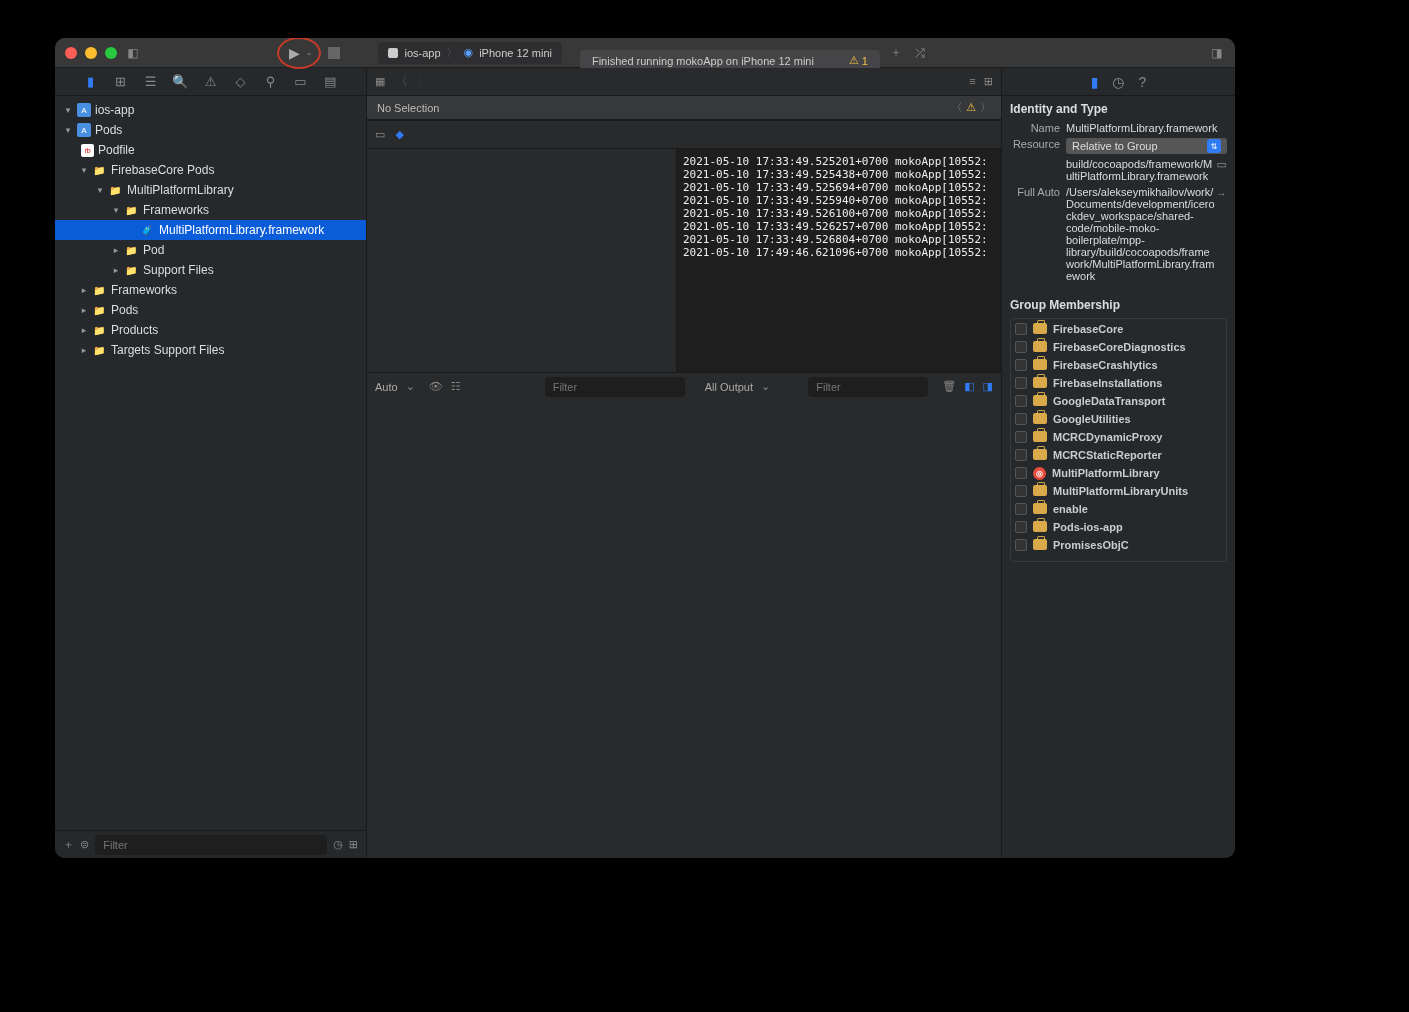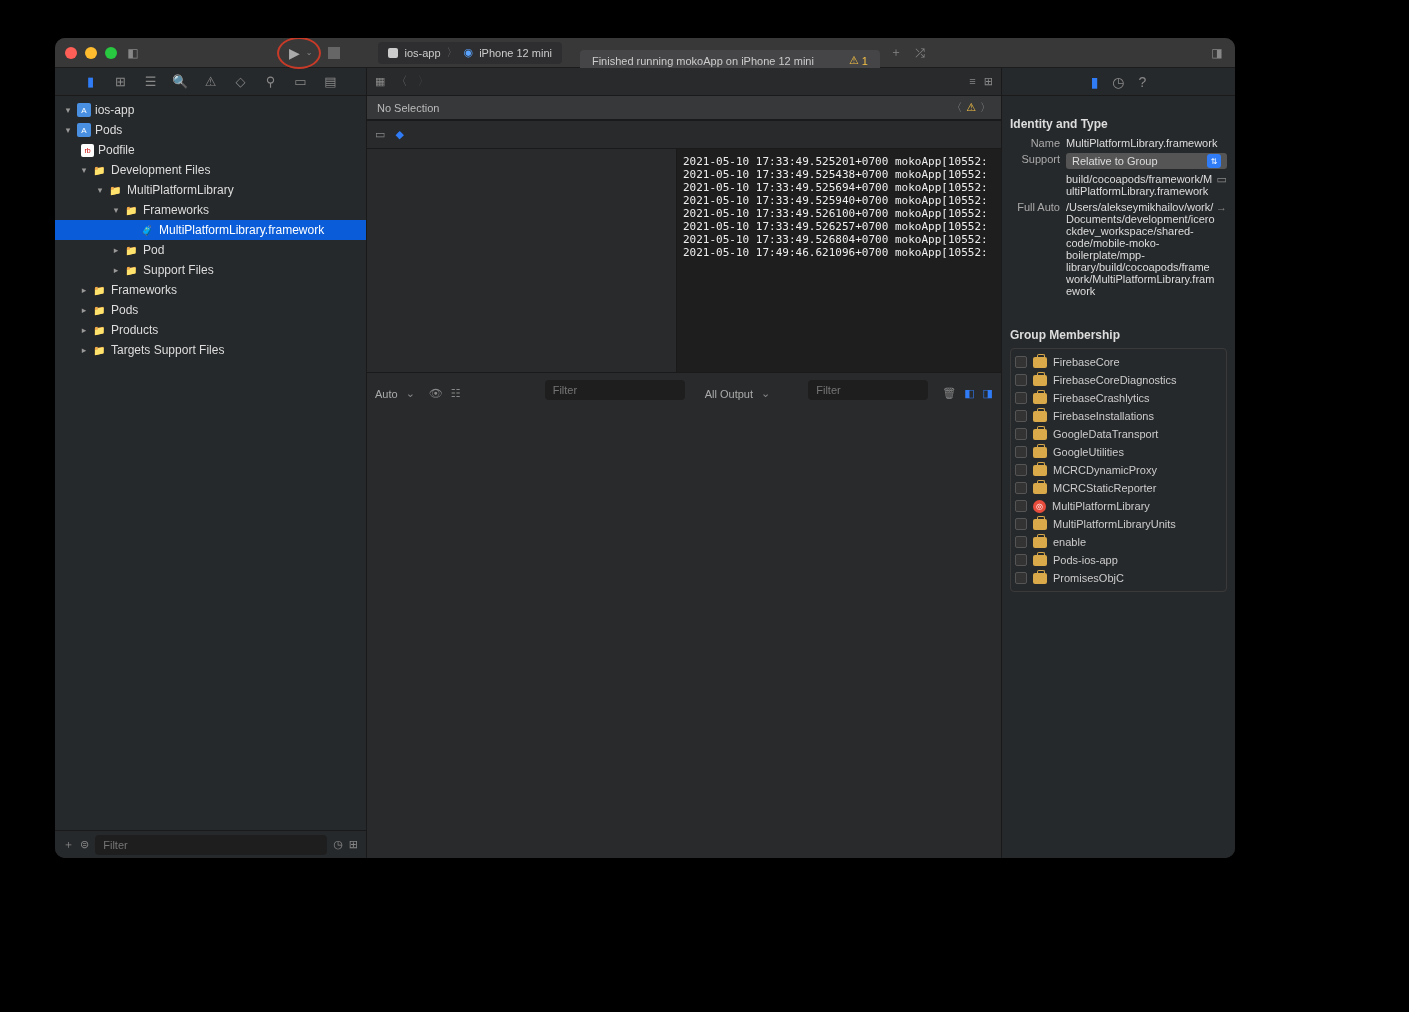--- a/index.html
+++ b/index.html
@@ -46,38 +46,38 @@
 .nav-arrow { color:#666; font-size:12px; }
 .ed-right { margin-left:auto; display:flex; gap:8px; color:#888; }
 .breadcrumb { height:24px; background:#37383a; border-bottom:1px solid #1a1a1a; display:flex; align-items:center; padding:0 10px; font-size:11px; color:#bbb; justify-content:space-between; }
 .bc-right{display:flex;gap:4px;align-items:center;color:#888}
 .editor-main { flex:1; display:flex; align-items:center; justify-content:center; color:#6e6e6e; font-size:16px; }
 .editor-split { height:280px; border-top:1px solid #1a1a1a; display:flex; flex-direction:column; }
 .console-tabs { height:28px; display:flex; align-items:center; padding:0 8px; gap:10px; border-bottom:1px solid #1a1a1a; }
 .console-body { flex:1; display:flex; overflow:hidden; }
 .console-left { width:310px; border-right:1px solid #1a1a1a; }
 .console-right { flex:1; background:#1e1e1e; padding:6px; font-family:Menlo,monospace; font-size:11px; color:#eee; white-space:pre; overflow:auto; }
-.console-footer { height:28px; border-top:1px solid #1a1a1a; display:flex; align-items:flex-end; padding:0 8px; gap:8px; font-size:11px; color:#aaa; }
+.console-footer { height:28px; border-top:1px solid #1a1a1a; display:flex; align-items:center; padding:0 8px; gap:8px; font-size:11px; color:#aaa; }
 .cf-input { background:#1e1e1e; border:none; border-radius:4px; height:20px; padding:0 8px; color:#ccc; font-size:11px; outline:none; }
 
 
 .insp { width:234px; background:#26292b; border-left:1px solid #1a1a1a; display:flex; flex-direction:column; font-size:11px; color:#ccc; overflow:auto; }
 .insp-tabs { height:28px; display:flex; align-items:center; justify-content:center; gap:14px; border-bottom:1px solid #1a1a1a; }
 .insp-tab { color:#888; font-size:14px; }
 .insp-tab.active { color:#2f7cf6; }
-.insp-section { padding:6px 8px;margin-top:15px; }
+.insp-section { padding:6px 8px; }
 .insp-heading { font-weight:600; color:#ddd; margin-bottom:6px; font-size:12px; }
 .insp-row { display:flex; margin-bottom:4px; }
 .insp-label { width:56px; text-align:right; color:#aaa; padding-right:6px; }
 .insp-val { flex:1; color:#ddd; word-break:break-word; }
 .select-pill { background:#555; border-radius:3px; padding:1px 6px; display:flex; justify-content:space-between; align-items:center; }
 .select-arrows { background:#2f7cf6; border-radius:3px; width:14px; height:14px; display:flex; align-items:center; justify-content:center; color:#fff; font-size:8px; }
 .tag-input { background:#1e1e1e; border-radius:3px; padding:3px 6px; color:#666; }
 .target-box { border:1px solid #3a3a3a; border-radius:4px; padding:4px; }
-.target-row { display:flex; align-items:center; gap:6px; height:18px; }
+.target-row { display:flex; gap:6px; height:18px;font-weight:bold; }
 .cb { width:12px; height:12px; border:1px solid #555; border-radius:2px; background:#333; }
 .suitcase { width:14px; height:11px; background:#d9a94a; border-radius:2px; position:relative; }
 .suitcase::before{content:"";position:absolute;top:-3px;left:4px;width:6px;height:3px;border:1px solid #d9a94a;border-bottom:none;border-radius:2px 2px 0 0;}
 .target-special{width:13px;height:13px;border-radius:50%;background:#e74c3c;display:flex;align-items:center;justify-content:center;color:#fff;font-size:8px}
 .sm-icon{font-size:11px;color:#888}
 </style>
 </head>
 <body>
 
 <div class="window">
@@ -142,21 +142,21 @@
             <span>Pods</span>
           </div>
           <div class="tree-row" style="padding-left: 12px;">
             <span class="disclosure"></span>
             <span class="file-icon" style="background:#fff;color:#c00;border-radius:2px;font-size:7px;width:13px;height:13px">rb</span>
             <span>Podfile</span>
           </div>
           <div class="tree-row" style="padding-left: 24px;">
             <span class="disclosure">▾</span>
             <span class="file-icon folder">📁</span>
-            <span>Development Files</span>
+            <span>FirebaseCore Pods</span>
           </div>
           <div class="tree-row" style="padding-left: 40px;">
             <span class="disclosure">▾</span>
             <span class="file-icon folder">📁</span>
             <span>MultiPlatformLibrary</span>
           </div>
           <div class="tree-row" style="padding-left: 56px;">
             <span class="disclosure">▾</span>
             <span class="file-icon folder">📁</span>
             <span>Frameworks</span>
@@ -262,21 +262,21 @@
         <span class="insp-tab">◷</span>
         <span class="insp-tab">?</span>
       </div>
       <div class="insp-section">
         <div class="insp-heading">Identity and Type</div>
         <div class="insp-row">
           <div class="insp-label">Name</div>
           <div class="insp-val">MultiPlatformLibrary.framework</div>
         </div>
         <div class="insp-row">
-          <div class="insp-label">Support</div>
+          <div class="insp-label">Resource</div>
           <div class="insp-val">
             <div class="select-pill">
               <span>Relative to Group</span>
               <span class="select-arrows">⇅</span>
             </div>
           </div>
         </div>
         <div class="insp-row">
           <div class="insp-label"></div>
           <div class="insp-val" style="display:flex;gap:4px;align-items:flex-start">

